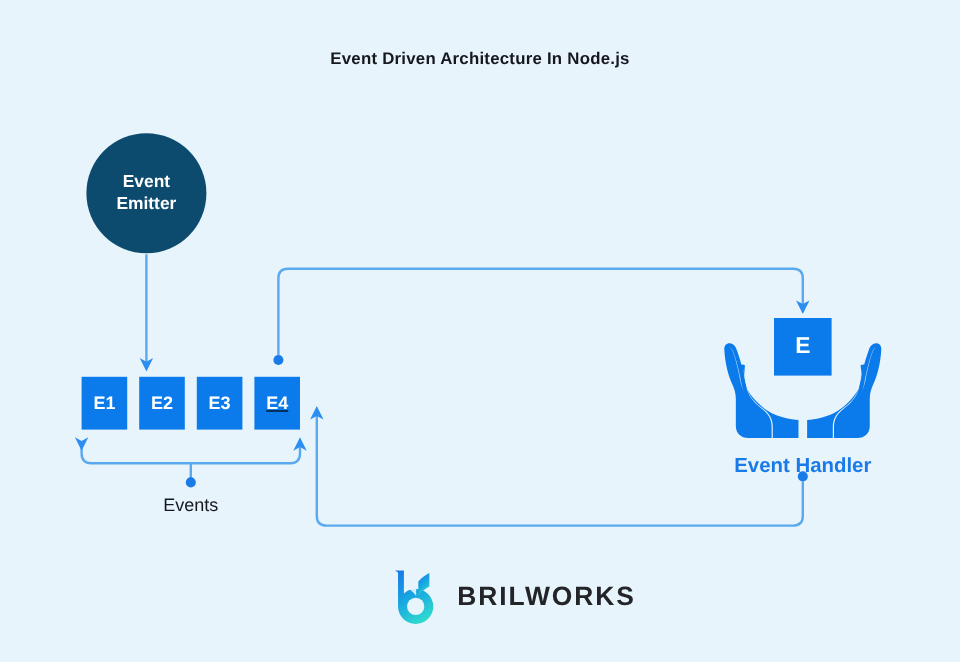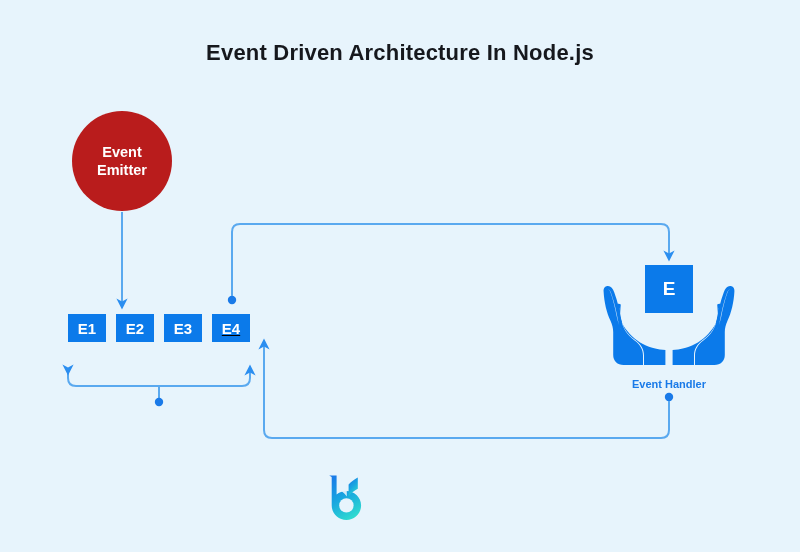--- a/index.html
+++ b/index.html
@@ -19,54 +19,54 @@
     background: #e7f4fc;
   }
 
   
   #diagram-title {
     position: absolute;
     left: 0;
     top: 40px;
     width: 800px;
     text-align: center;
-    font-size: 22px;
+    font-size: 14px;
     font-weight: 700;
     color: #16181d;
     letter-spacing: 0.2px;
   }
 
   
   #event-emitter-node {
     position: absolute;
     left: 72px;
     top: 111px;
     width: 100px;
     height: 100px;
     border-radius: 50%;
-    background: #b91c1c;
+    background: #0c4a6e;
     display: flex;
     align-items: center;
     justify-content: center;
   }
   #event-emitter-label {
     color: #ffffff;
     font-size: 14.5px;
     font-weight: 700;
     line-height: 1.25;
     text-align: center;
     white-space: pre-line;
   }
 
   
   .event-box {
     position: absolute;
     top: 314px;
     width: 38px;
-    height: 28px;
+    height: 44px;
     background: #0b7aea;
     display: flex;
     align-items: center;
     justify-content: center;
   }
   .event-box-label {
     color: #ffffff;
     font-size: 15px;
     font-weight: 700;
   }
@@ -109,21 +109,21 @@
     top: 283px;
     width: 146px;
     height: 90px;
   }
   #event-handler-label {
     position: absolute;
     left: 573px;
     top: 378px;
     width: 192px;
     text-align: center;
-    font-size: 11px;
+    font-size: 17px;
     font-weight: 700;
     color: #1a7ae8;
   }
 
   
   #connectors {
     position: absolute;
     left: 0;
     top: 0;
     width: 800px;
@@ -194,20 +194,21 @@
   <div class="event-box" id="event-box-1">
     <span class="event-box-label">E2</span>
   </div>
   <div class="event-box" id="event-box-2">
     <span class="event-box-label">E3</span>
   </div>
   <div class="event-box" id="event-box-3">
     <span class="event-box-label">E4</span>
   </div>
 
+  <div id="events-caption">Events</div>
 
   <div id="handler-e-box">
     <span id="handler-e-label">E</span>
   </div>
 
   <svg id="hands-icon" viewBox="0 0 146 90" xmlns="http://www.w3.org/2000/svg">
 
     <g fill="#0b7aea">
       <path d="M12,3 C9,3 7.4,5.2 7.6,8.4 C8.2,19 10.6,29.6 14.6,38 C16.2,41.6 17.2,45.2 17.2,49.2
                L17.2,72 C17.2,78 21.4,82 27.6,82 L47,82 L47,72.5 C47,66.5 44.2,61.6 38.6,57.4
@@ -261,15 +262,16 @@
       <path d="M3.2,1.5 L10.6,1.5 L10.6,20.5 C13.2,18.2 16.6,16.9 20.4,16.9
                C28.6,16.9 35.1,23.4 35.1,31.4 C35.1,39.4 28.6,45.9 20.4,45.9
                C12.2,45.9 5.7,39.4 5.7,31.4 L5.7,3.0 Z" fill="url(#bwGrad)"></path>
       <circle cx="20.4" cy="31.4" r="7.2" fill="#e7f4fc"></circle>
 
       <path d="M11.6,3.4 C15.0,5.2 18.4,7.6 20.8,10.6 L20.8,22.4
                C18.4,19.2 15.0,16.6 11.6,14.8 Z" fill="#e7f4fc" opacity="0.9"></path>
       <path d="M22.6,10.6 C25.0,7.6 28.4,5.2 31.8,3.4 L31.8,14.8
                C28.4,16.6 25.0,19.2 22.6,22.4 Z" fill="url(#bwGrad)"></path>
     </svg>
+    <span id="brand-wordmark">BRILWORKS</span>
   </div>
 
 </div>
 
 </body></html>

